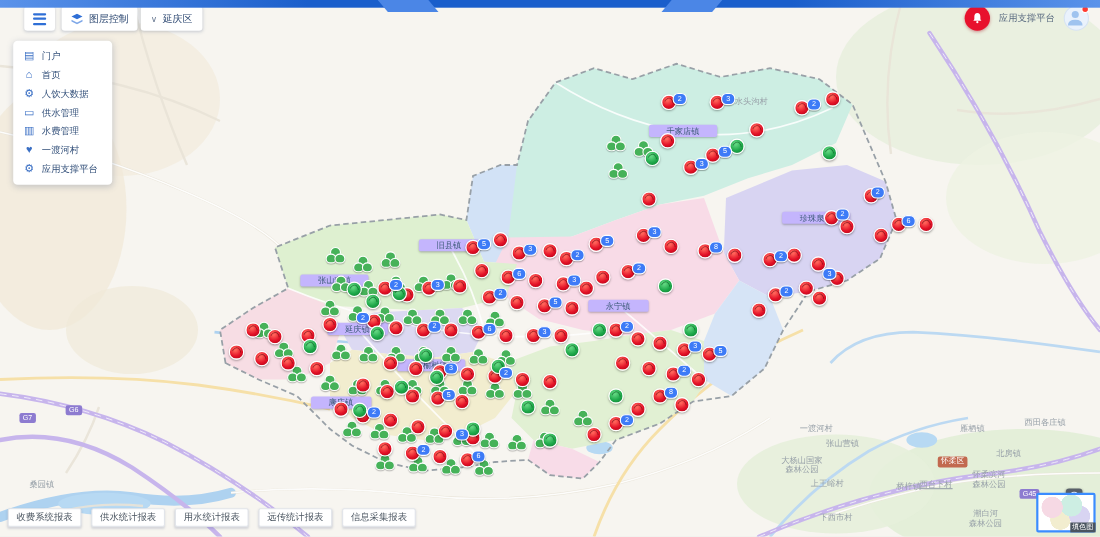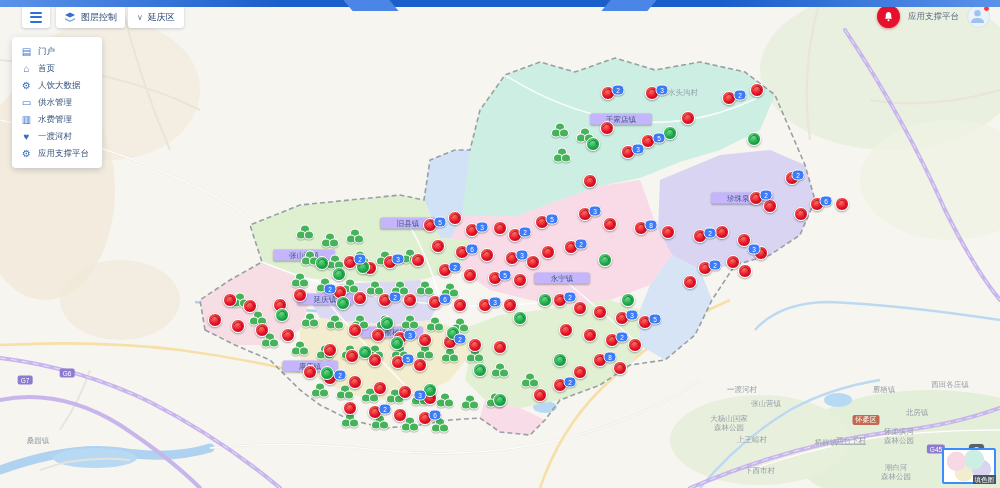--- a/index.html
+++ b/index.html
@@ -691,20 +691,27 @@
     <span class="user-name">应用支撑平台</span>
     <div class="avatar">
       <svg width="19" height="19" viewBox="0 0 20 20">
         <circle cx="10" cy="7.5" r="3.4" fill="#9fc3ef"></circle>
         <path d="M3,18 Q3,12.5 10,12.5 Q17,12.5 17,18 Z" fill="#9fc3ef"></path>
       </svg>
       <span class="dot"></span>
     </div>
   </div>
 
+  <div class="report-bar" id="report-bar">
+      <button class="report-btn">收费系统报表</button>
+      <button class="report-btn">供水统计报表</button>
+      <button class="report-btn">用水统计报表</button>
+      <button class="report-btn">远传统计报表</button>
+      <button class="report-btn">信息采集报表</button>
+    </div>
 
   <div class="tool-btn">
       <i></i>
     </div>
   <div class="minimap">
     <span class="tag">填色图</span>
   </div>
 
 </div>
 

